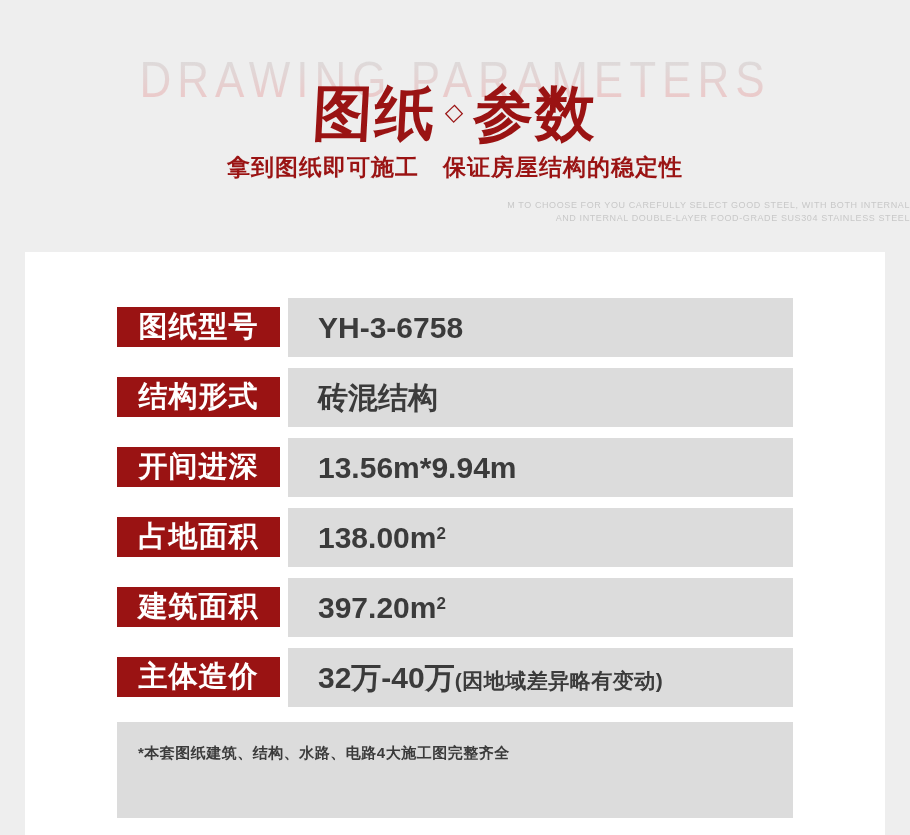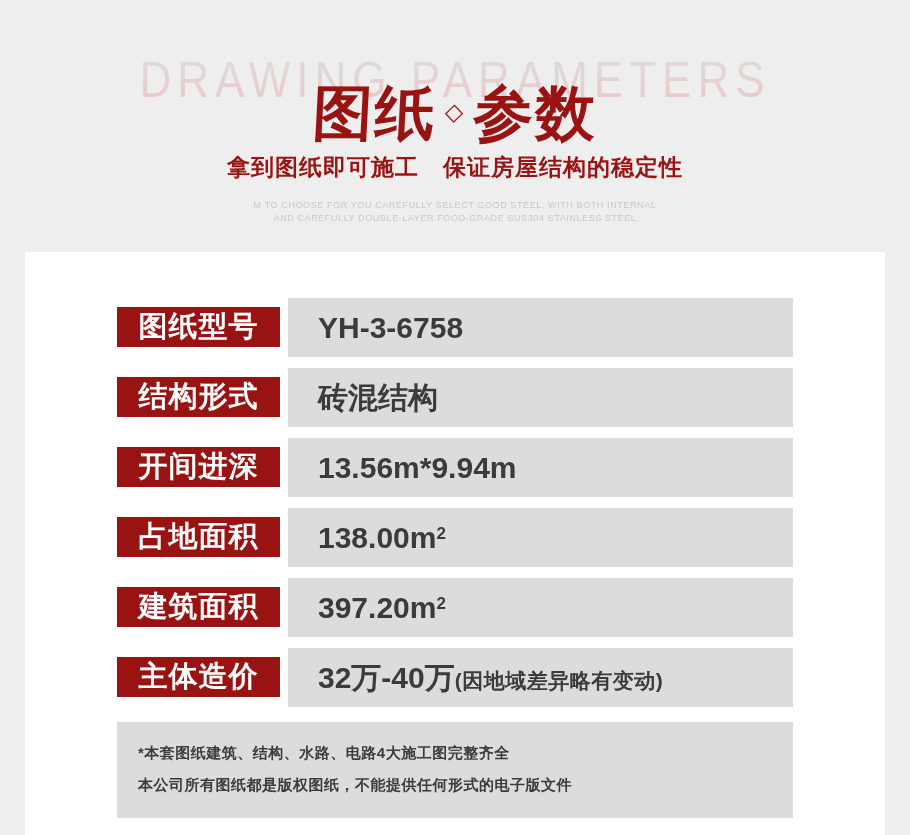--- a/index.html
+++ b/index.html
@@ -68,21 +68,21 @@
     text-align: center;
     color: var(--accent);
     font-weight: bold;
     font-size: 23px;
     letter-spacing: 1px;
     z-index: 2;
   }
   .eng-block {
     position: absolute;
     top: 169px; left: 0; width: 100%;
-    text-align: center;
+    text-align: right;
     color: var(--faint-gray);
     font-size: 9px;
     line-height: 13px;
     letter-spacing: 0.6px;
     z-index: 1;
   }
 
   
   .card {
     position: absolute;
@@ -153,21 +153,21 @@
 <div class="stage">
 
   <div class="watermark">DRAWING PARAMETERS</div>
 
   <div class="main-title"><span>图纸</span><span class="diamond">◇</span><span>参数</span></div>
 
   <div class="subtitle">拿到图纸即可施工　保证房屋结构的稳定性</div>
 
   <div class="eng-block">
     <div>M TO CHOOSE FOR YOU CAREFULLY SELECT GOOD STEEL, WITH BOTH INTERNAL</div>
-    <div>AND CAREFULLY DOUBLE-LAYER FOOD-GRADE SUS304 STAINLESS STEEL</div>
+    <div>AND INTERNAL DOUBLE-LAYER FOOD-GRADE SUS304 STAINLESS STEEL</div>
   </div>
 
   <div class="card">
     <div class="rows">
 
       <div class="param-row">
         <div class="param-label">图纸型号</div>
         <div class="param-value"><span>YH-3-6758</span><span class="sup"></span><span class="val-note"></span></div>
       </div>
 
@@ -193,17 +193,16 @@
 
       <div class="param-row">
         <div class="param-label">主体造价</div>
         <div class="param-value"><span>32万-40万</span><span class="sup"></span><span class="val-note">(因地域差异略有变动)</span></div>
       </div>
 
     </div>
 
     <div class="footer-note">
       <div>*本套图纸建筑、结构、水路、电路4大施工图完整齐全</div>
-      <div>本公司所有图纸都是版权图纸，不能提供任何形式的电子版文件</div>
     </div>
   </div>
 
 </div>
 
 </body></html>

